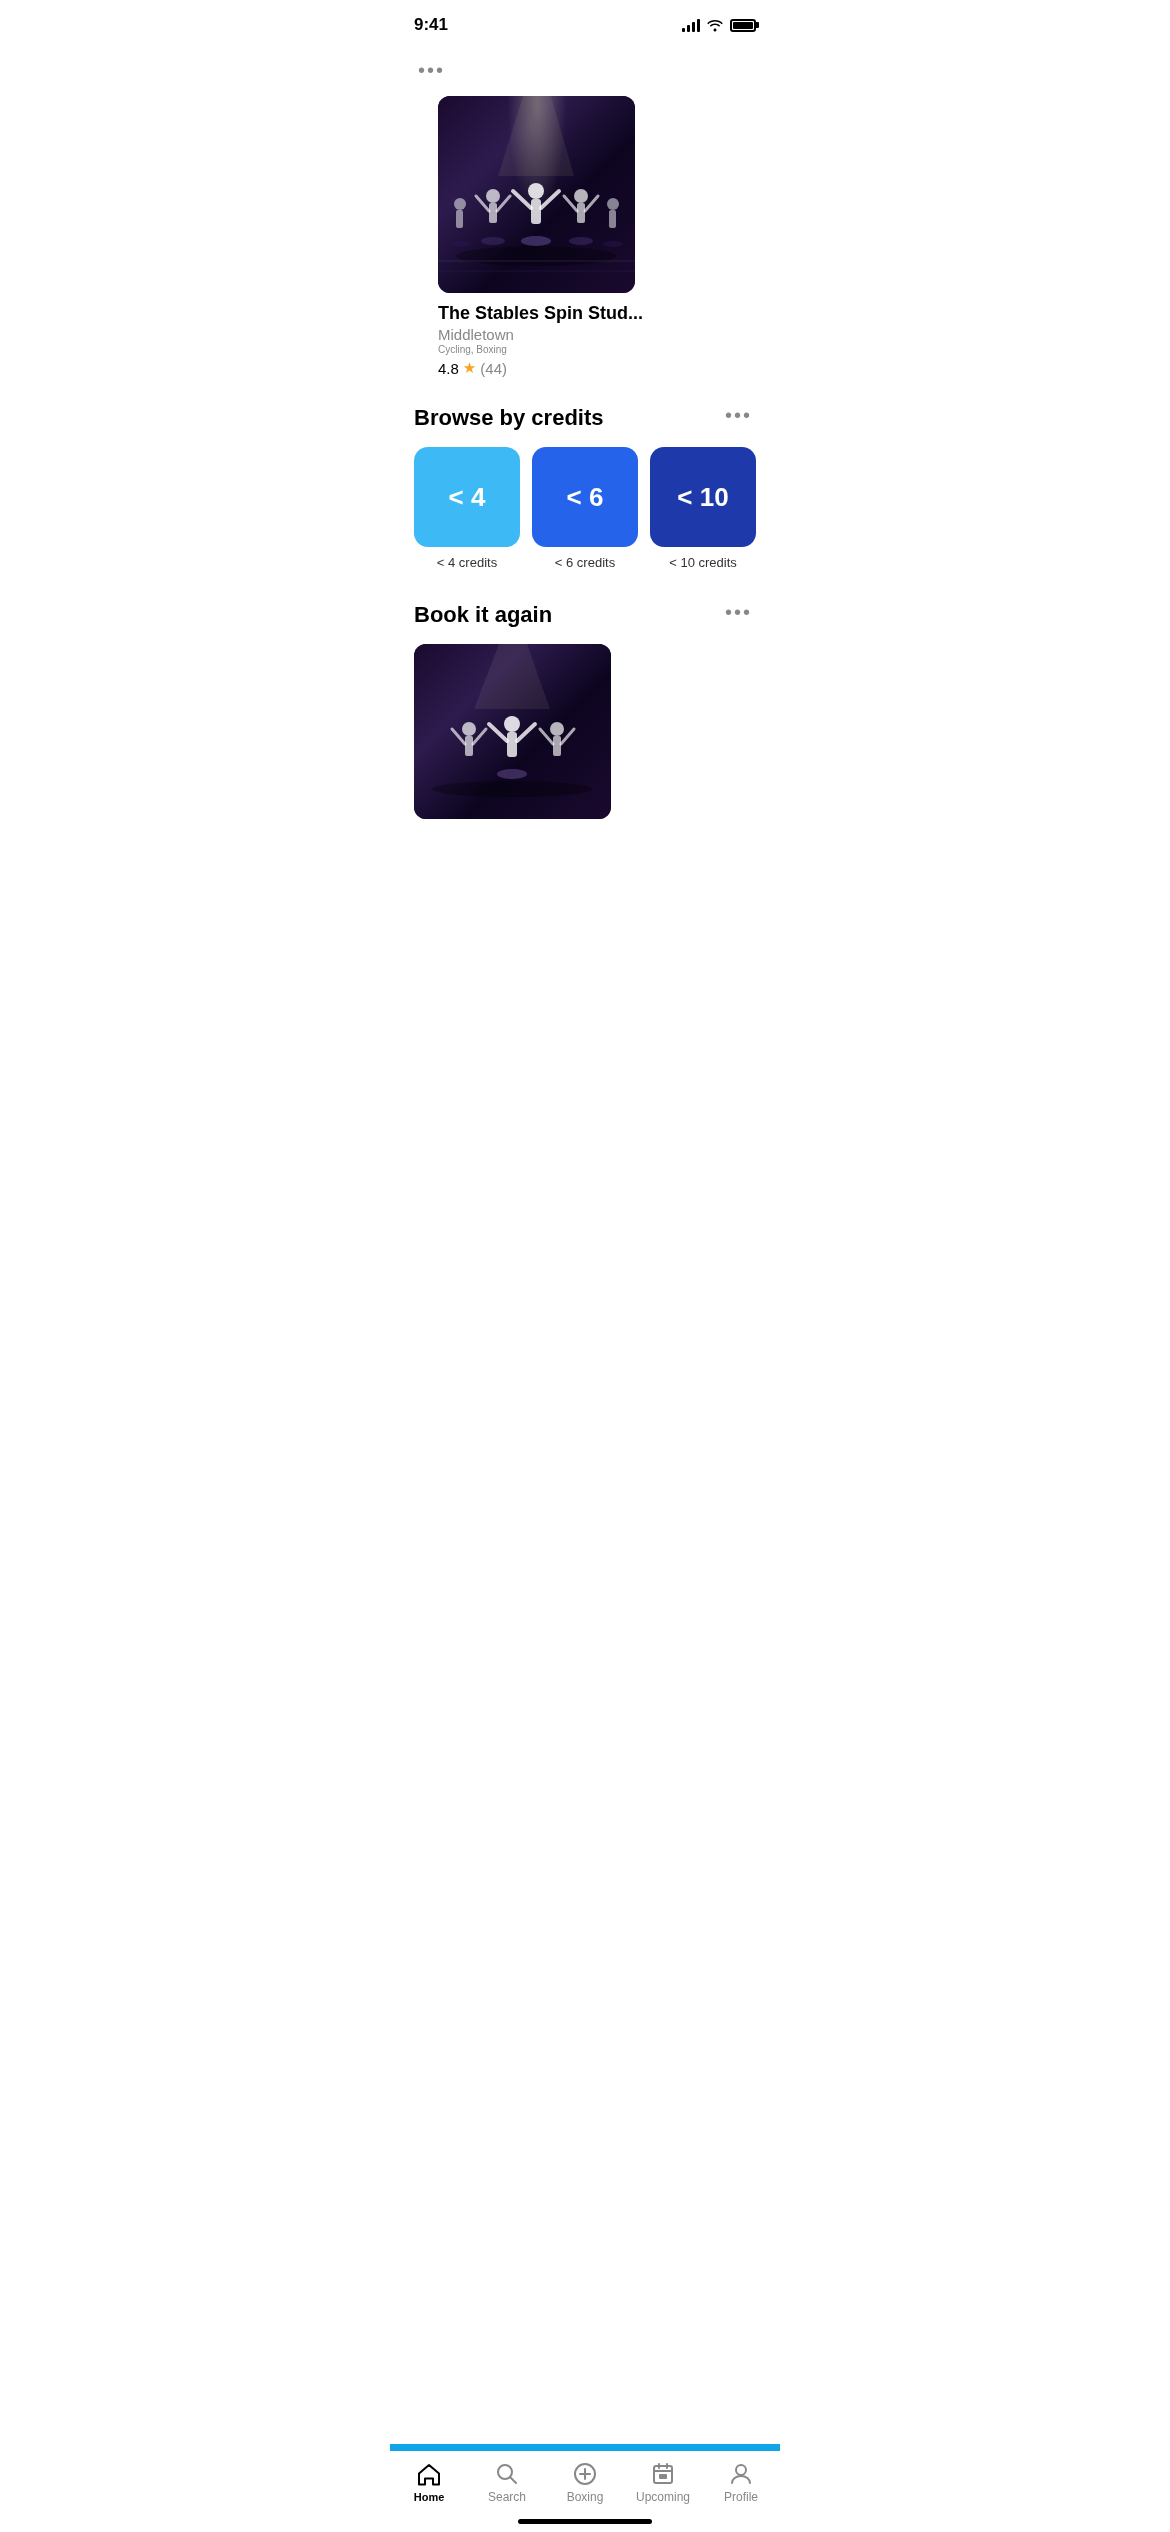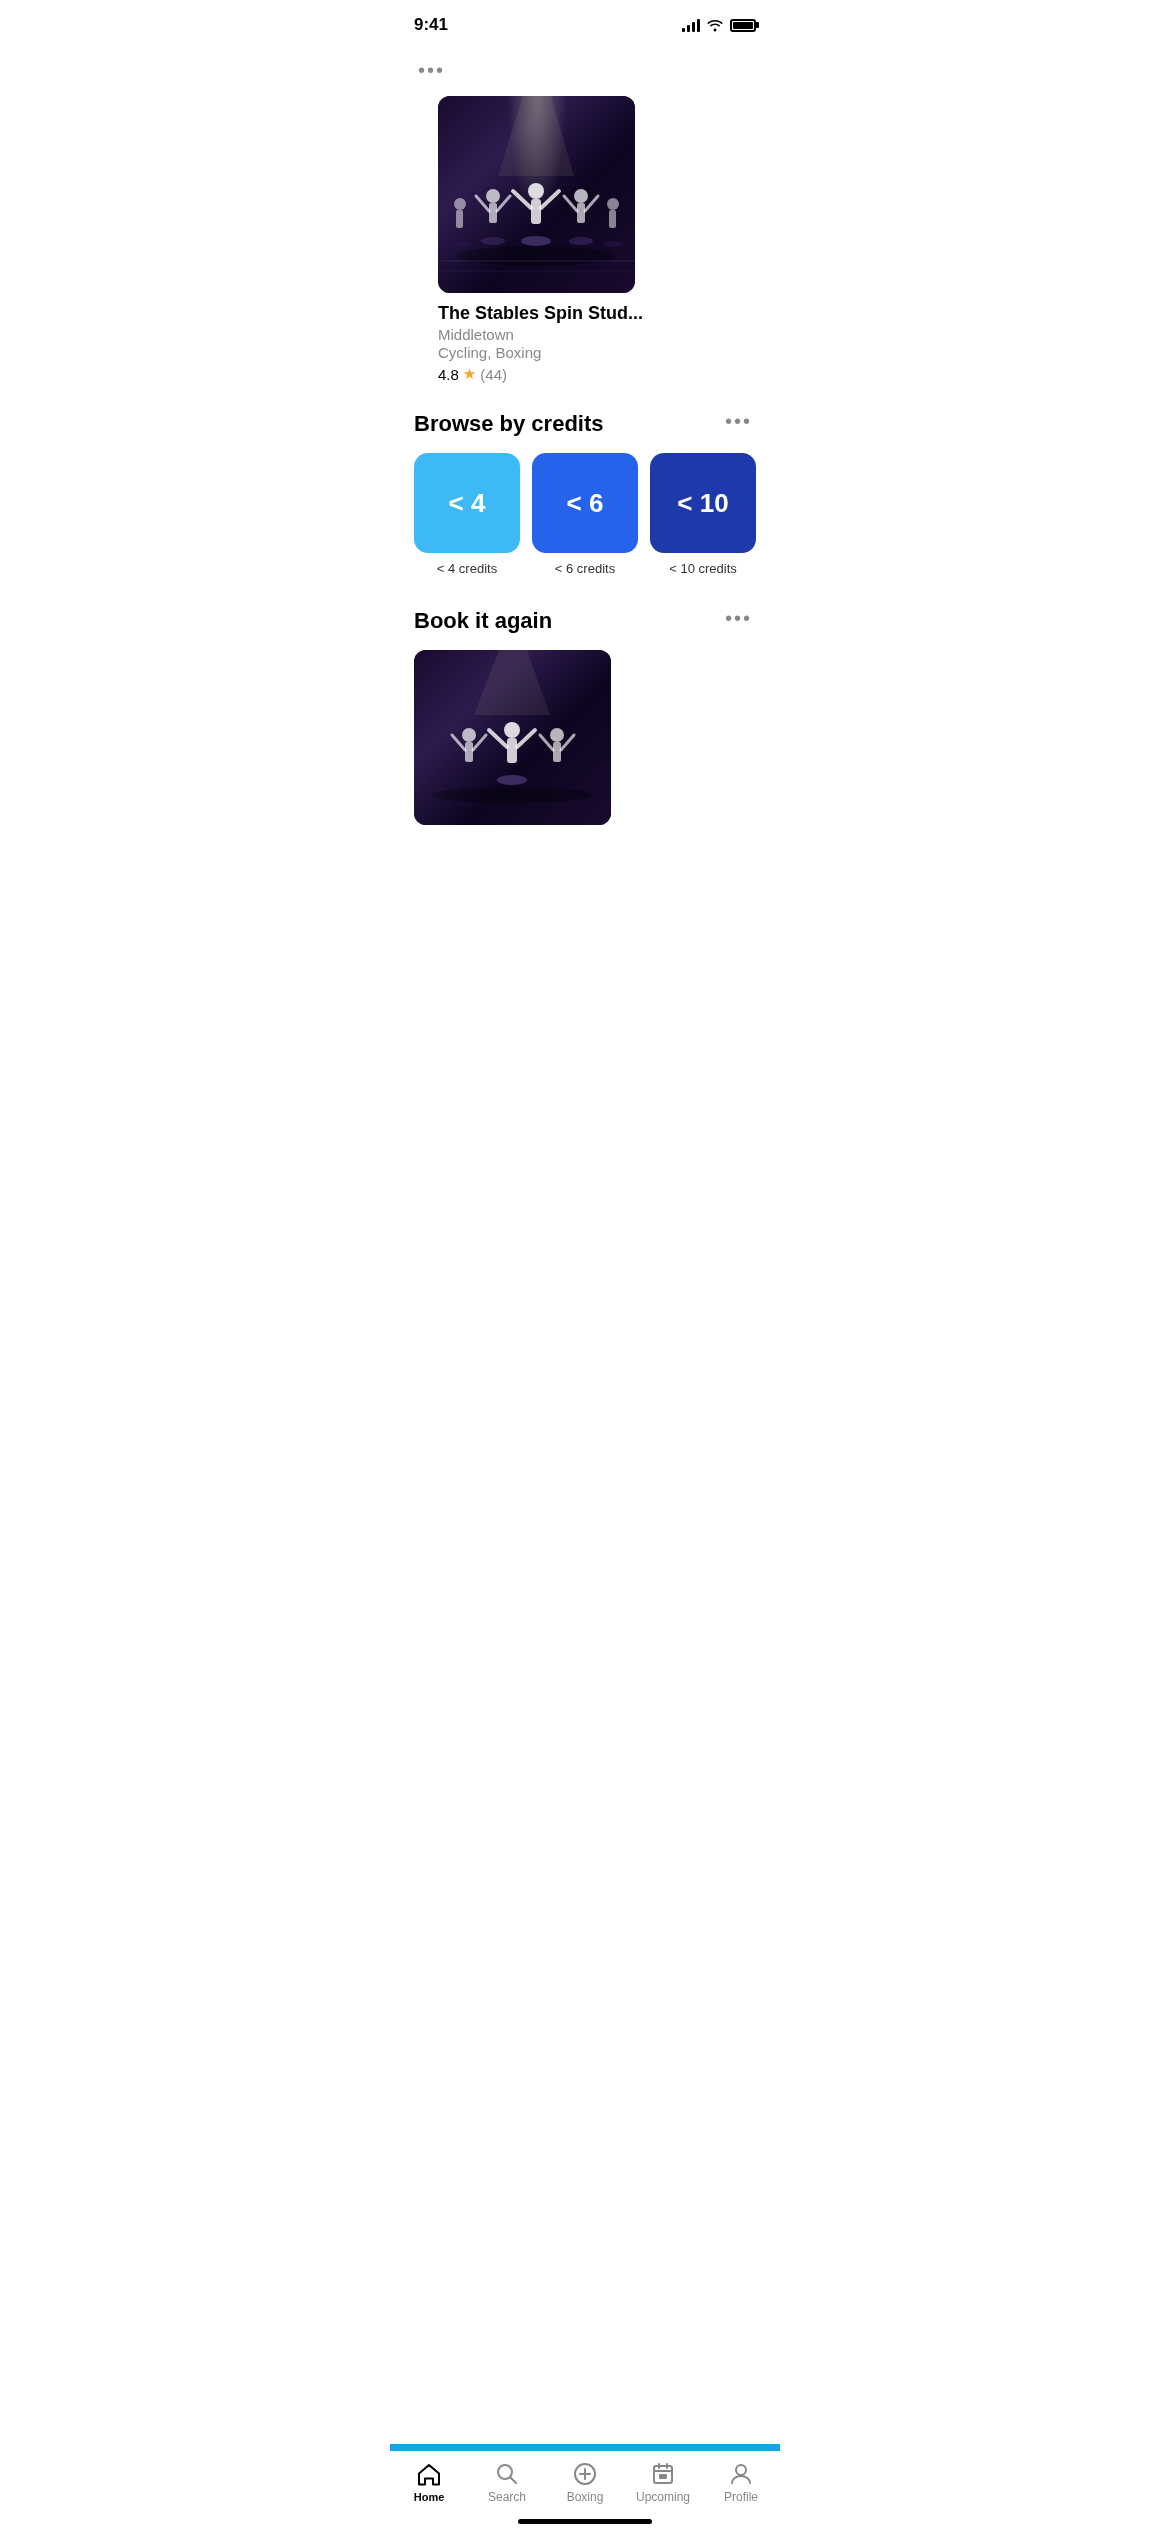--- a/index.html
+++ b/index.html
@@ -179,21 +179,21 @@
       font-weight: 600;
       color: #000;
       margin-bottom: 2px;
     }
     .studio-location {
       font-size: 15px;
       color: #888;
       margin-bottom: 1px;
     }
     .studio-type {
-      font-size: 15px;
+      font-size: 10px;
       color: #888;
       margin-bottom: 4px;
     }
     .studio-rating {
       display: flex;
       align-items: center;
       gap: 4px;
       font-size: 15px;
       font-weight: 500;
     }

